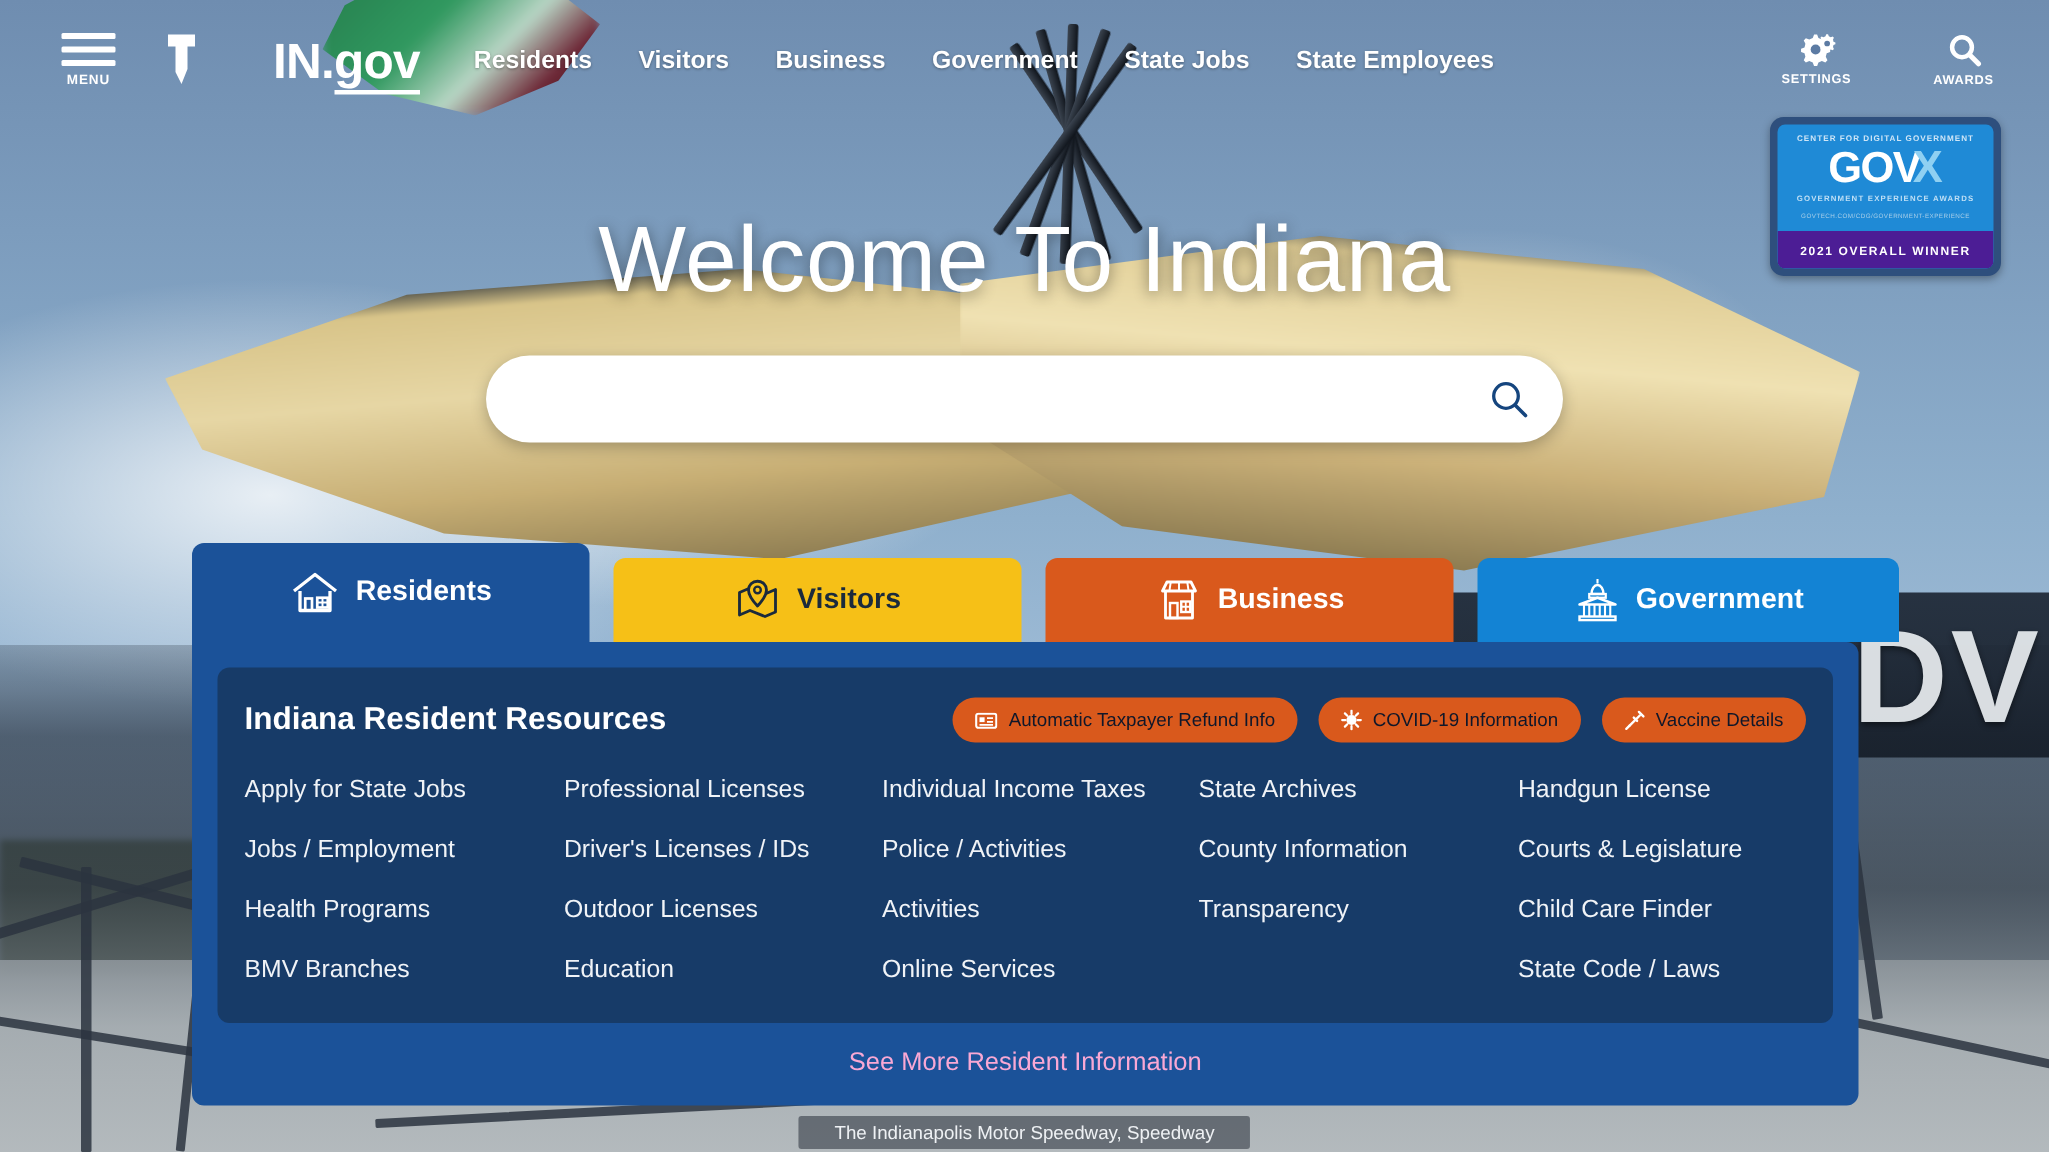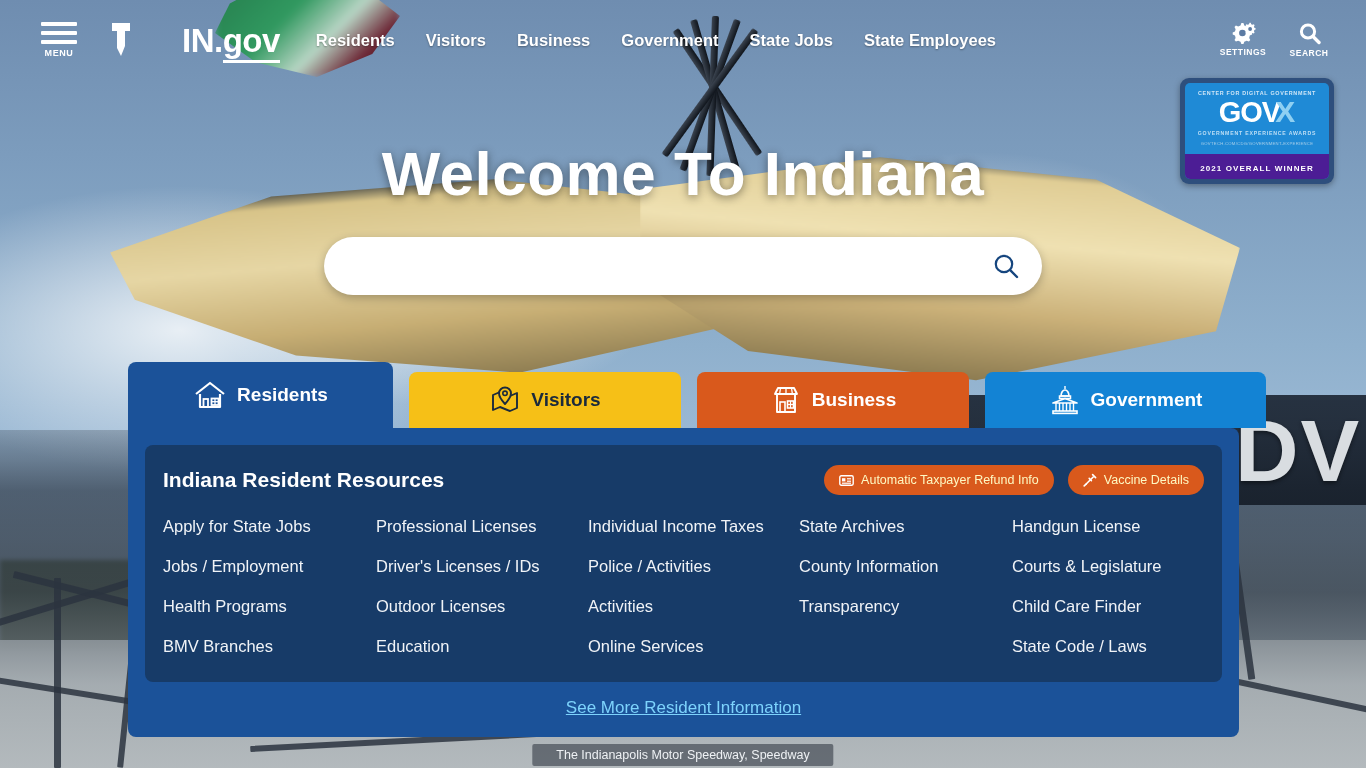--- a/index.html
+++ b/index.html
@@ -96,21 +96,21 @@
     font-size: 33px; font-weight: bold; color: #fff; letter-spacing: -0.5px; line-height: 1;
   }
   .logo-text .dot { color: #fff; }
   .logo-text .gov { border-bottom: 3px solid #fff; padding-bottom: 1px; }
 
   .navlinks { display: flex; align-items: center; margin-left: 36px; gap: 31px; }
   .navlink {
     font-size: 16.5px; font-weight: bold; color: #fff; cursor: pointer; white-space: nowrap;
     text-shadow: 0 1px 2px rgba(0,0,0,0.35);
   }
-  .nav-right { margin-left: auto; margin-right: 32px; display: flex; gap: 16px; }
+  .nav-right { margin-left: auto; margin-right: 32px; display: flex; gap: 48px; }
   .nav-icon-btn {
     display: flex; flex-direction: column; align-items: center; cursor: pointer; width: 50px;
   }
   .nav-icon-btn svg { display: block; }
   .nav-icon-label {
     font-size: 8.5px; font-weight: bold; color: #fff; letter-spacing: 0.5px; margin-top: 3px;
   }
 
   
   .award {
@@ -130,21 +130,21 @@
   .award-url { font-size: 4.2px; color: #a8cfe9; letter-spacing: 0.3px; margin-top: 5px; }
   .award-bar {
     margin-top: auto; width: 100%; background: #4c1d95; text-align: center;
     padding: 3px 0 4px;
   }
   .award-bar span { font-size: 8px; font-weight: bold; color: #fff; letter-spacing: 1.1px; }
 
   
   .hero-title {
     position: absolute; top: 138px; width: 1366px; text-align: center;
-    font-size: 62px; font-weight: bold; color: #fff; letter-spacing: 0.5px;
+    font-size: 62px; font-weight: normal; color: #fff; letter-spacing: 0.5px;
     text-shadow: 0 2px 10px rgba(0,0,0,0.45); z-index: 20;
   }
   .searchbar {
     position: absolute; left: 324px; top: 237px; width: 718px; height: 58px;
     background: #fff; border-radius: 29px; display: flex; align-items: center;
     box-shadow: 0 3px 10px rgba(0,0,0,0.25); z-index: 20;
   }
   .searchbar input {
     flex: 1; border: none; outline: none; background: transparent;
     font-size: 17px; font-family: "Liberation Sans", sans-serif; color: #222;
@@ -168,34 +168,34 @@
   .tab svg { display: block; flex: 0 0 auto; }
 
   .panel { background: #1b5299; border-radius: 0 8px 8px 8px; padding: 17px; }
   .panel-inner { background: #173b68; border-radius: 8px; padding: 20px 18px 26px; }
   .panel-head { display: flex; align-items: center; margin-bottom: 22px; }
   .panel-title { font-size: 21px; font-weight: bold; color: #fff; }
   .pills { margin-left: auto; display: flex; gap: 14px; }
   .pill {
     background: #d9591c; border-radius: 16px; height: 30px; padding: 0 15px;
     display: flex; align-items: center; gap: 7px; cursor: pointer;
-    font-size: 12.5px; color: #fef9c3; white-space: nowrap;
+    font-size: 12.5px; color: #0f172a; white-space: nowrap;
   }
   .pill svg { display: block; flex: 0 0 auto; }
 
   .links-grid { display: grid; grid-template-columns: 213px 212px 211px 213px 200px; }
   .links-col { display: flex; flex-direction: column; }
   .link-item {
     font-size: 16.5px; color: #f0f3f7; cursor: pointer; margin-bottom: 21px; white-space: nowrap;
   }
   .link-item:last-child { margin-bottom: 0; }
 
   .see-more-wrap { text-align: center; padding: 16px 0 2px; }
   .see-more {
-    font-size: 17px; color: #7dd3fc; text-decoration: underline; cursor: pointer;
+    font-size: 17px; color: #f9a8d4; cursor: pointer;
   }
 
   
   .caption {
     position: absolute; left: 50%; transform: translateX(-50%); bottom: 2px;
     background: rgba(40,48,58,0.55); color: #eef1f4; font-size: 12.5px;
     padding: 4px 24px; border-radius: 2px; z-index: 30; white-space: nowrap;
   }
 </style>
 </head>
@@ -267,21 +267,21 @@
         </g>
         <circle cx="20.1" cy="7" r="1.9" fill="#5c7ba3"></circle>
       </svg>
       <div class="nav-icon-label">SETTINGS</div>
     </div>
     <div class="nav-icon-btn">
       <svg width="23" height="23" viewBox="0 0 23 23">
         <circle cx="10" cy="9.5" r="6.6" fill="none" stroke="#ffffff" stroke-width="3"></circle>
         <line x1="15" y1="14.5" x2="21" y2="20.5" stroke="#ffffff" stroke-width="3.4" stroke-linecap="round"></line>
       </svg>
-      <div class="nav-icon-label">SEARCH</div>
+      <div class="nav-icon-label">AWARDS</div>
     </div>
   </div>
 </div>
 
 <div class="award">
   <div class="award-inner">
     <div class="award-top">CENTER FOR DIGITAL GOVERNMENT</div>
     <div class="award-govx">
       <span class="award-gov">GOV</span>
       <span class="award-x">X</span>
@@ -375,20 +375,36 @@
             <svg width="15" height="11" viewBox="0 0 15 11">
               <rect x="0.8" y="0.8" width="13.4" height="9.4" rx="1.4" fill="none" stroke="#ffffff" stroke-width="1.4"></rect>
               <rect x="3" y="3.2" width="3.4" height="3.2" fill="#ffffff"></rect>
               <line x1="8" y1="3.8" x2="12" y2="3.8" stroke="#ffffff" stroke-width="1.2"></line>
               <line x1="8" y1="6.2" x2="12" y2="6.2" stroke="#ffffff" stroke-width="1.2"></line>
               <line x1="3" y1="8.2" x2="12" y2="8.2" stroke="#ffffff" stroke-width="1.2"></line>
             </svg>
             <span>Automatic Taxpayer Refund Info</span>
           </div>
 
+          <div class="pill">
+            <svg width="14" height="14" viewBox="0 0 14 14">
+              <circle cx="7" cy="7" r="3.4" fill="#ffffff"></circle>
+              <g stroke="#ffffff" stroke-width="1.5" stroke-linecap="round">
+                <line x1="7" y1="0.8" x2="7" y2="3"></line>
+                  <line x1="7" y1="11" x2="7" y2="13.2"></line>
+                <line x1="0.8" y1="7" x2="3" y2="7"></line>
+                  <line x1="11" y1="7" x2="13.2" y2="7"></line>
+                <line x1="2.6" y1="2.6" x2="4.2" y2="4.2"></line>
+                  <line x1="9.8" y1="9.8" x2="11.4" y2="11.4"></line>
+                <line x1="11.4" y1="2.6" x2="9.8" y2="4.2"></line>
+                  <line x1="4.2" y1="9.8" x2="2.6" y2="11.4"></line>
+              </g>
+            </svg>
+            <span>COVID-19 Information</span>
+          </div>
 
           <div class="pill">
             <svg width="14" height="14" viewBox="0 0 14 14">
               <g stroke="#ffffff" stroke-width="1.6" stroke-linecap="round">
                 <line x1="9.6" y1="1.6" x2="12.6" y2="4.6"></line>
                 <line x1="3.4" y1="10.8" x2="10.2" y2="4"></line>
                 <line x1="1.2" y1="12.9" x2="3.4" y2="10.8"></line>
                 <line x1="6.2" y1="5.4" x2="8.4" y2="7.6"></line>
               </g>
             </svg>

